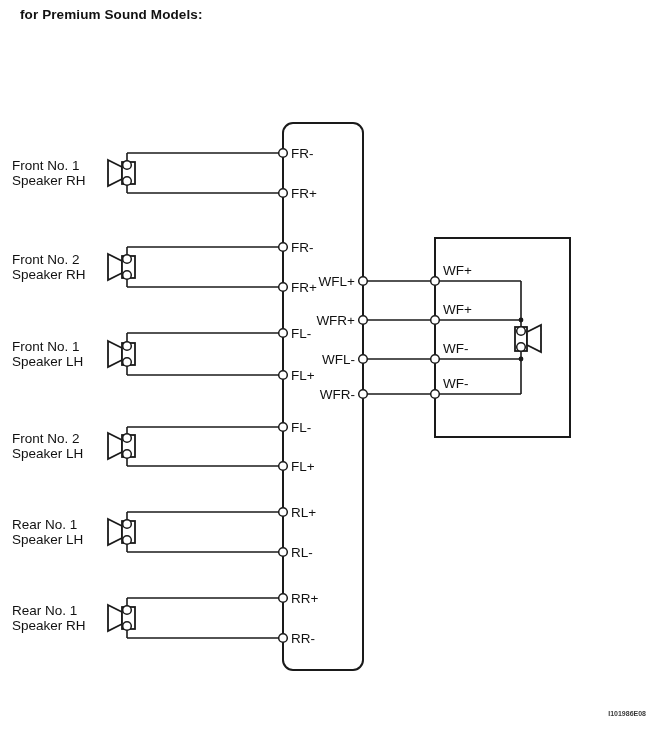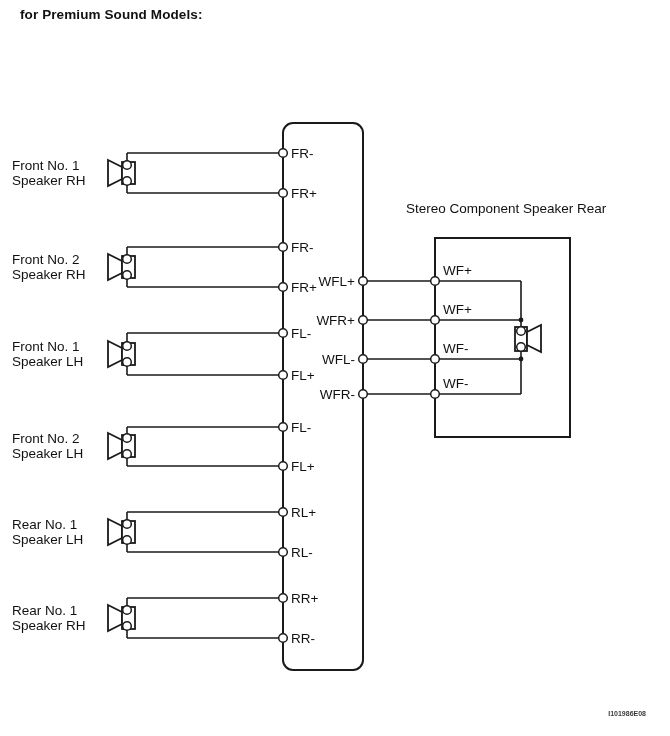--- a/index.html
+++ b/index.html
@@ -125,15 +125,14 @@
       <text x="443" y="388" text-anchor="start" font-size="13.5" fill="#111111">WF-</text>
       <line x1="521" y1="281" x2="521" y2="331" stroke="#1a1a1a" stroke-width="1.6"></line>
       <line x1="521" y1="347" x2="521" y2="394" stroke="#1a1a1a" stroke-width="1.6"></line>
       <circle cx="521" cy="320" r="2.4" fill="#1a1a1a"></circle>
       <circle cx="521" cy="359" r="2.4" fill="#1a1a1a"></circle>
       <rect x="515" y="327" width="12" height="24" fill="#ffffff" stroke="#1a1a1a" stroke-width="1.8"></rect>
       <polygon points="527,332 541,325 541,352 527,345" fill="#ffffff" stroke="#1a1a1a" stroke-width="1.8"></polygon>
       <circle cx="521" cy="331" r="4.3" fill="#ffffff" stroke="#1a1a1a" stroke-width="1.5"></circle>
       <circle cx="521" cy="347" r="4.3" fill="#ffffff" stroke="#1a1a1a" stroke-width="1.5"></circle>
     </svg>
-  <div class="diagram-label rear-box-label">Stereo Component Speaker Rear</div>
   <div class="figure-id">I101986E08</div>
 </div>
 
 </body></html>

